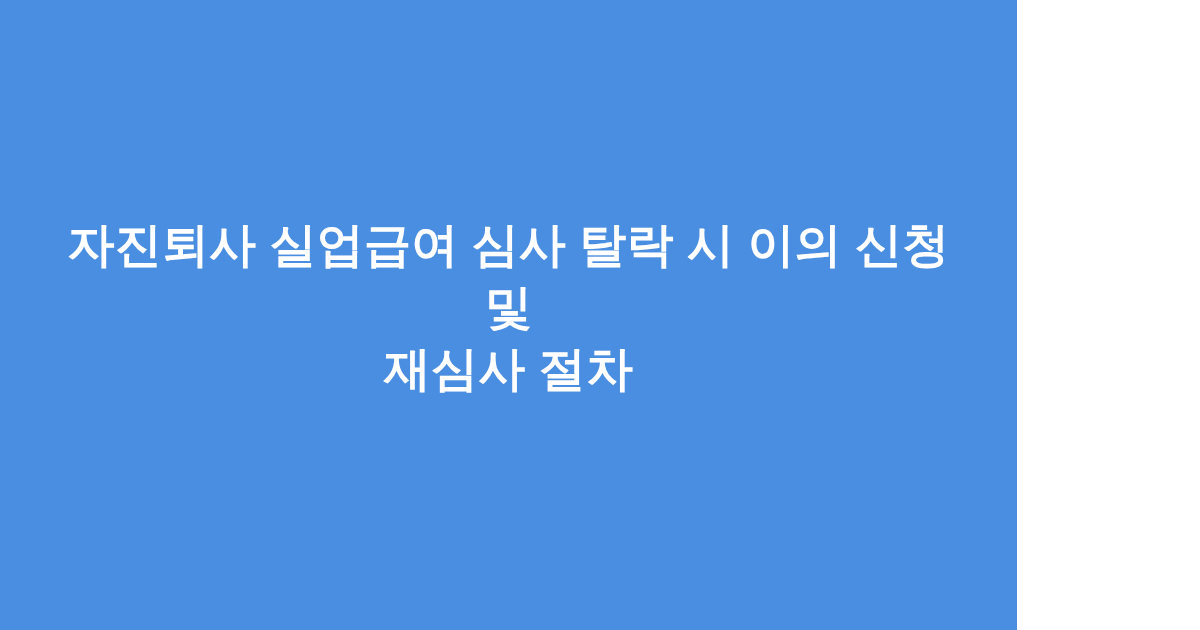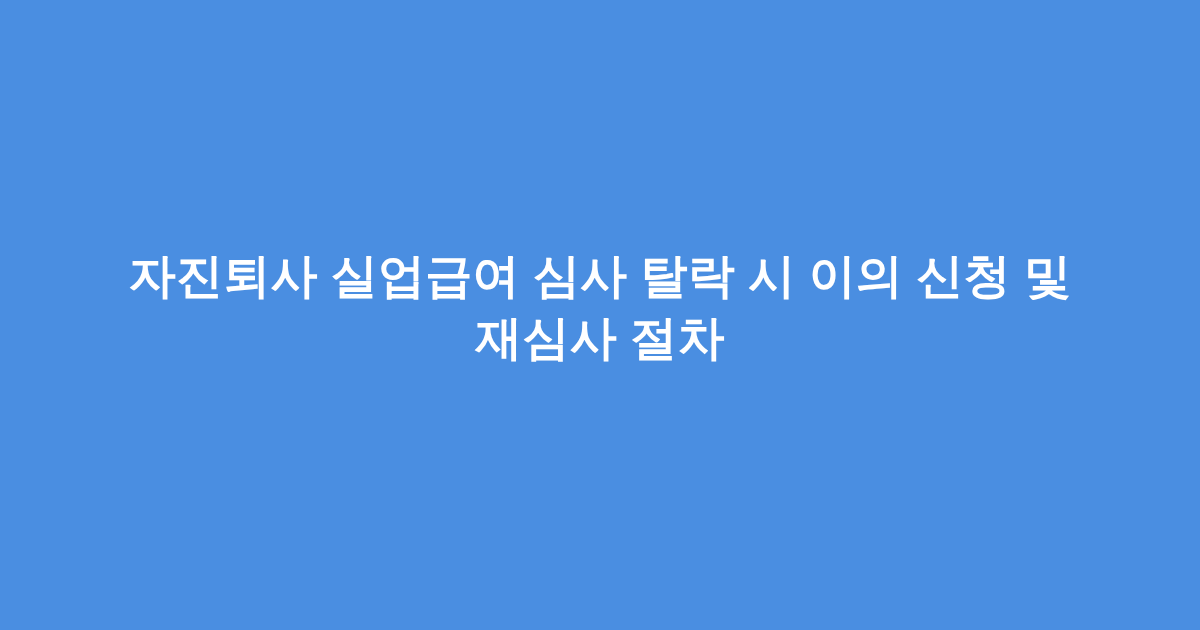--- a/index.html
+++ b/index.html
@@ -10,21 +10,21 @@
   body {
     width: 1200px;
     height: 630px;
     overflow: hidden;
     font-family: "Liberation Sans", "DejaVu Sans", sans-serif;
   }
 
   #og-card {
     position: relative;
     box-sizing: border-box;
-    width: 1200px;
+    width: 1017px;
     height: 630px;
     background-color: #4a8ee1;
     display: flex;
     align-items: center;
     justify-content: center;
     padding: 0 60px;
   }
 
   #card-title {
     margin: 0;

